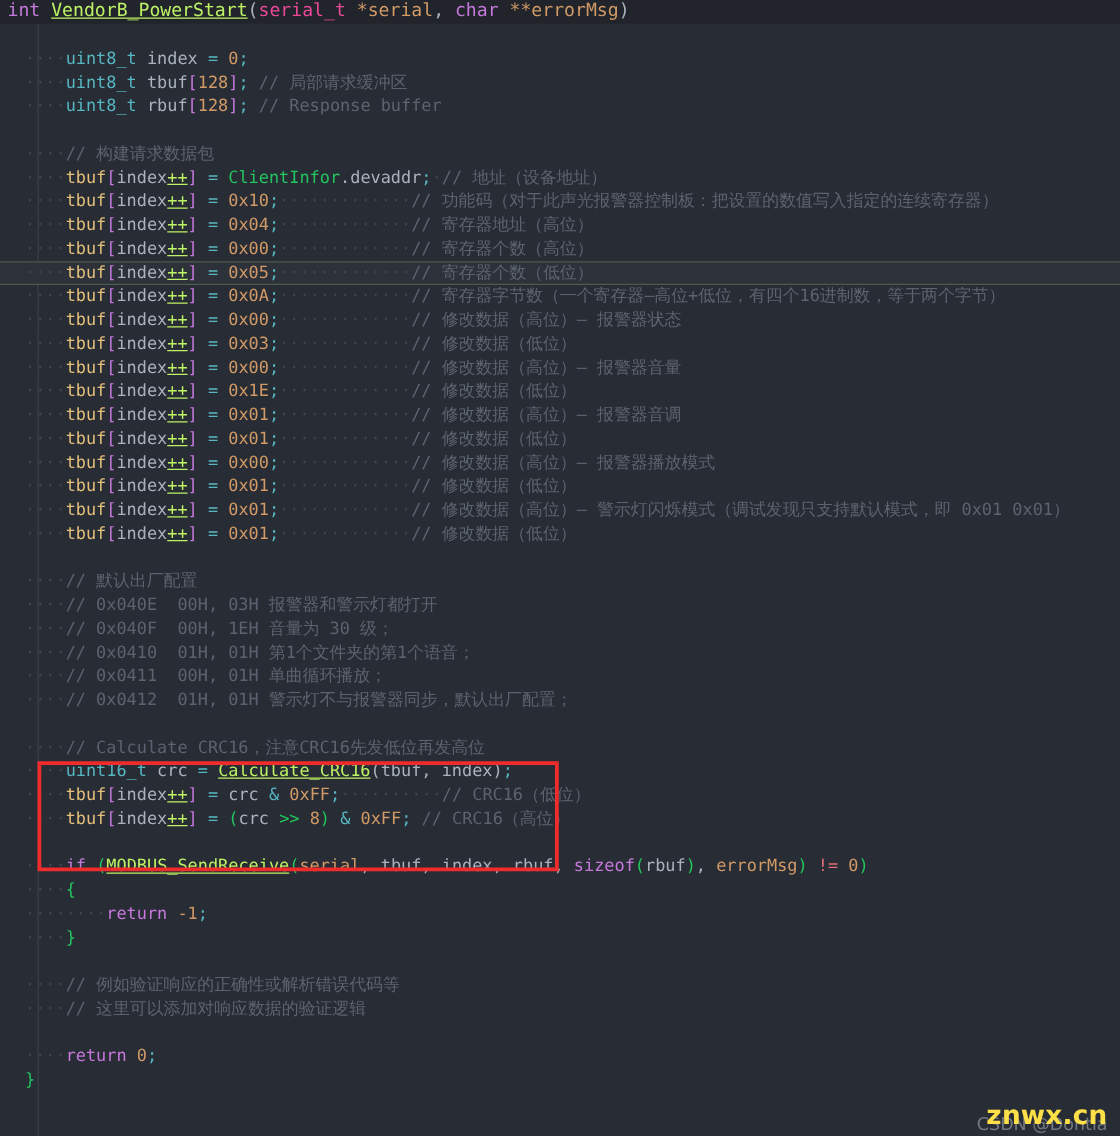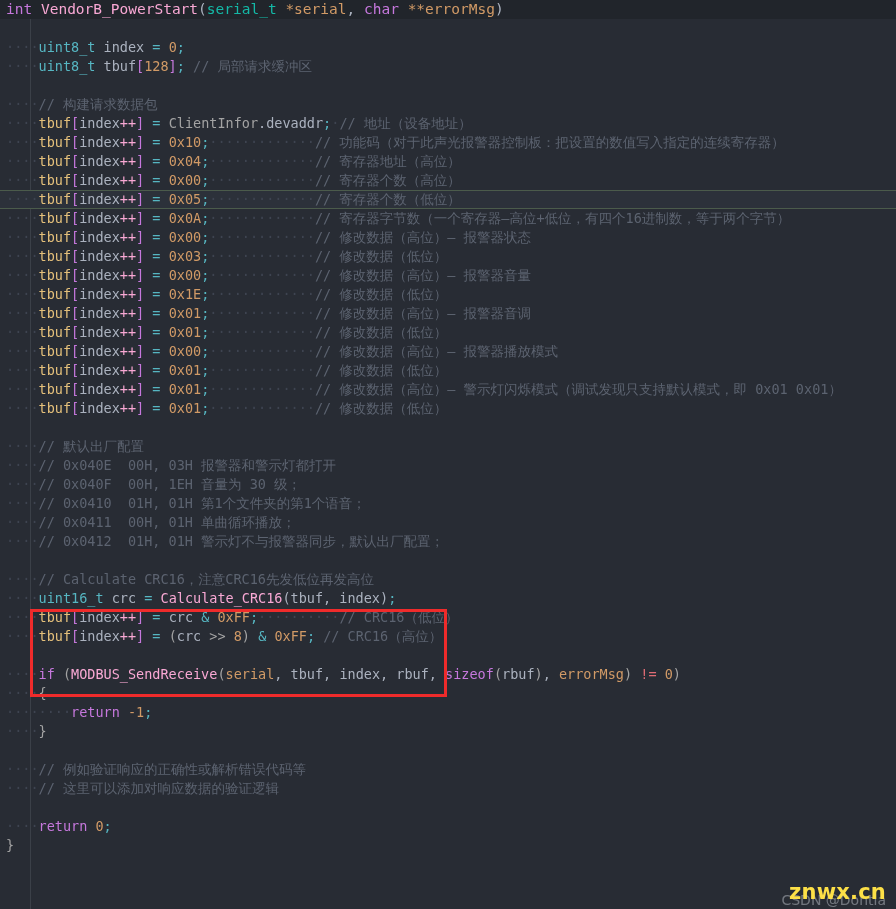--- a/index.html
+++ b/index.html
@@ -71,37 +71,37 @@
     width: 1px;
     height: 890px;
     background: #3b4048;
     z-index: 1;
   }
   .line {
     position: relative;
     height: 19px;
     line-height: 19px;
     white-space: pre;
-    padding-left: 6px;
+    padding-left: 20px;
     box-sizing: border-box;
     z-index: 2;
   }
   .line.current {
     background: #2c313a;
     box-shadow: inset 0 1px 0 #4b5b4b, inset 0 -1px 0 #4b5b4b;
   }
   
   .kw      { color: #c678dd; }
   .type    { color: #56b6c2; }
-  .typeb   { color: #14b8a6; }
-  .fn      { color: #f9a8d4; }
+  .typeb   { color: #ec4899; }
+  .fn      { color: #bef264; text-decoration: underline; }
   .num     { color: #d19a66; }
   .var     { color: #e5c07b; }
   .param   { color: #d19a66; }
-  .cls     { color: #a3a3a3; }
+  .cls     { color: #22c55e; }
   .prop    { color: #abb2bf; }
   .op      { color: #56b6c2; }
   .punc    { color: #abb2bf; }
   .brk     { color: #c678dd; }
   .semi    { color: #56b6c2; }
   .cmt     { color: #5c6370; }
   .ws      { color: #3e4451; }
   .red     { color: #e06c75; }
 
   
@@ -161,20 +161,21 @@
 
   <div class="code-area">
     <div class="gutter-rule"></div>
 
     <div class="line"> </div>
 
     <div class="line"><span class="ws">····</span><span class="type">uint8_t</span> <span class="prop">index</span> <span class="op">=</span> <span class="num">0</span><span class="semi">;</span></div>
 
     <div class="line"><span class="ws">····</span><span class="type">uint8_t</span> <span class="prop">tbuf</span><span class="brk">[</span><span class="num">128</span><span class="brk">]</span><span class="semi">;</span> <span class="cmt">// 局部请求缓冲区</span></div>
 
+    <div class="line"><span class="ws">····</span><span class="type">uint8_t</span> <span class="prop">rbuf</span><span class="brk">[</span><span class="num">128</span><span class="brk">]</span><span class="semi">;</span> <span class="cmt">// Response buffer</span></div>
 
     <div class="line"> </div>
 
     <div class="line"><span class="ws">····</span><span class="cmt">// 构建请求数据包</span></div>
 
     <div id="packet-rows">
         <div class="line"><span class="ws">····</span><span class="var">tbuf</span><span class="brk">[</span><span class="prop">index</span><span class="fn">++</span><span class="brk">]</span> <span class="op">=</span> <span class="cls">ClientInfor</span><span class="punc">.</span><span class="prop">devaddr</span><span class="semi">;</span><span class="ws">·</span><span class="cmt">// 地址（设备地址）</span></div>
         <div class="line"><span class="ws">····</span><span class="var">tbuf</span><span class="brk">[</span><span class="prop">index</span><span class="fn">++</span><span class="brk">]</span> <span class="op">=</span> <span class="num">0x10</span><span class="semi">;</span><span class="ws">·············</span><span class="cmt">// 功能码（对于此声光报警器控制板：把设置的数值写入指定的连续寄存器）</span></div>
         <div class="line"><span class="ws">····</span><span class="var">tbuf</span><span class="brk">[</span><span class="prop">index</span><span class="fn">++</span><span class="brk">]</span> <span class="op">=</span> <span class="num">0x04</span><span class="semi">;</span><span class="ws">·············</span><span class="cmt">// 寄存器地址（高位）</span></div>
         <div class="line"><span class="ws">····</span><span class="var">tbuf</span><span class="brk">[</span><span class="prop">index</span><span class="fn">++</span><span class="brk">]</span> <span class="op">=</span> <span class="num">0x00</span><span class="semi">;</span><span class="ws">·············</span><span class="cmt">// 寄存器个数（高位）</span></div>

